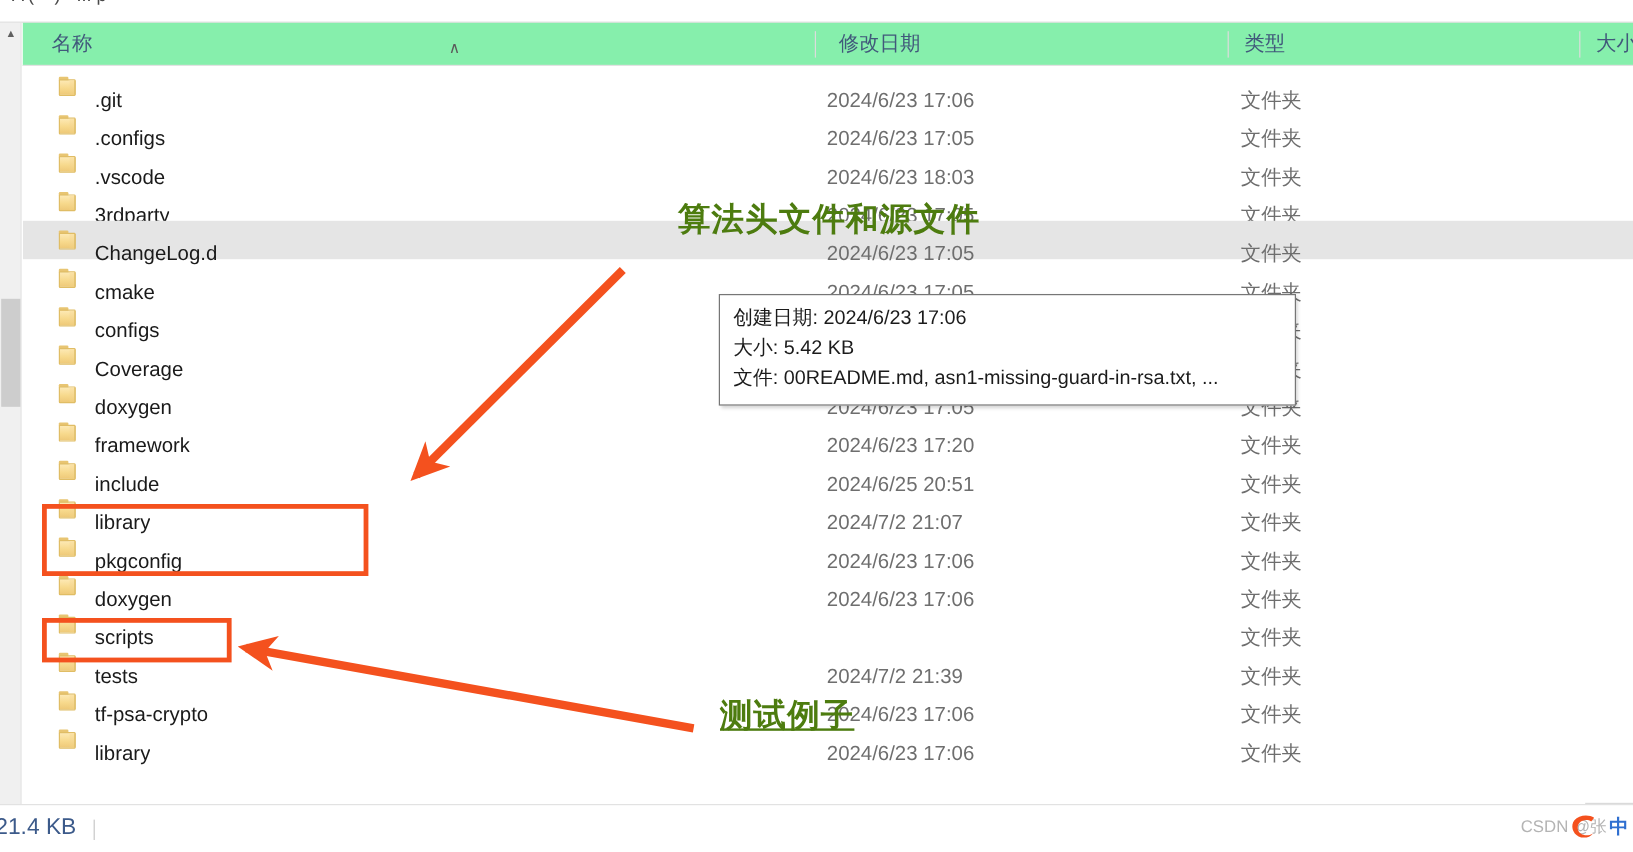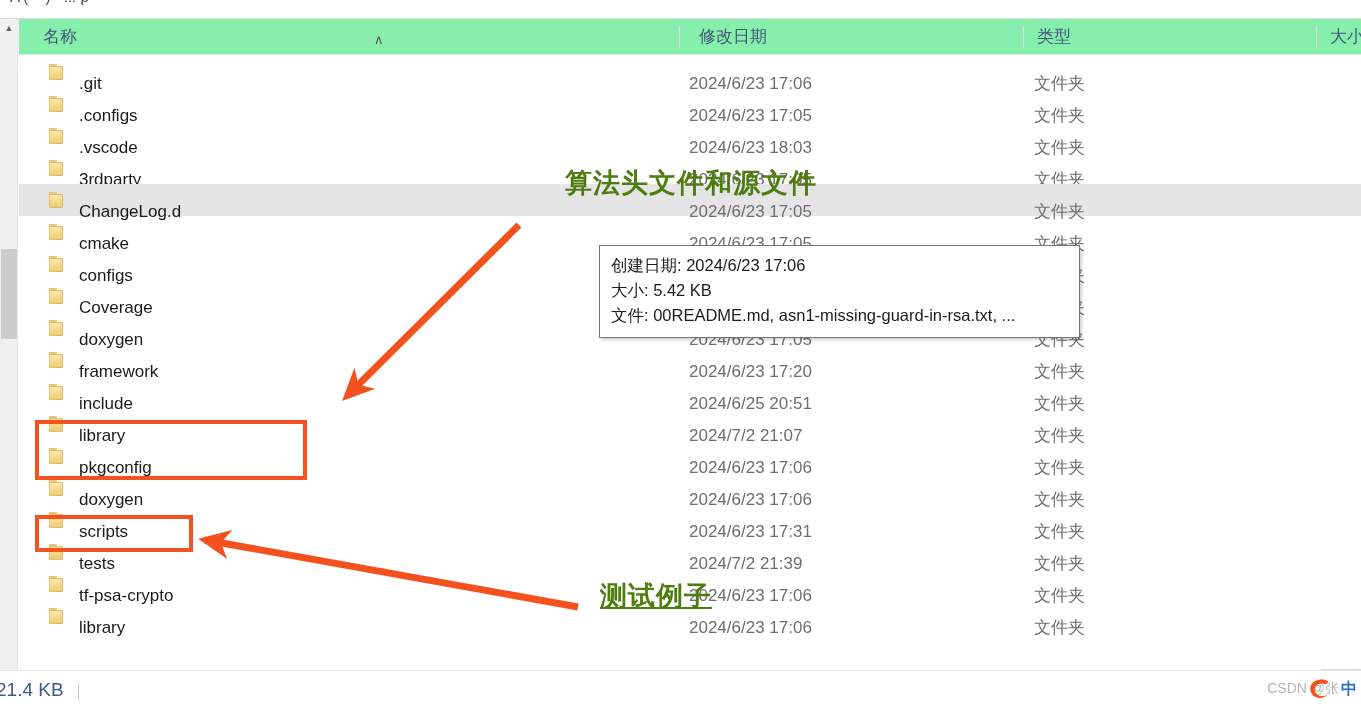--- a/index.html
+++ b/index.html
@@ -433,21 +433,20 @@
         <span class="cell cell-date">2024/6/23 17:06</span>
         <span class="cell cell-type">文件夹</span>
       </div>
       <div class="row">
         <span class="folder-icon">
           <span class="tab"></span>
           <span class="body"></span>
           <span class="fold"></span>
         </span>
         <span class="cell cell-name">scripts</span>
-        <span class="cell cell-date">2024/6/23 17:31</span>
         <span class="cell cell-type">文件夹</span>
       </div>
       <div class="row">
         <span class="folder-icon">
           <span class="tab"></span>
           <span class="body"></span>
           <span class="fold"></span>
         </span>
         <span class="cell cell-name">tests</span>
         <span class="cell cell-date">2024/7/2 21:39</span>

